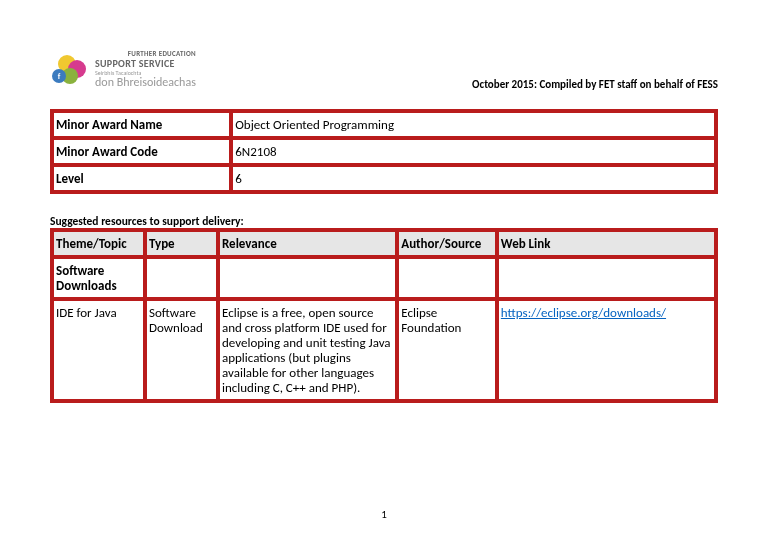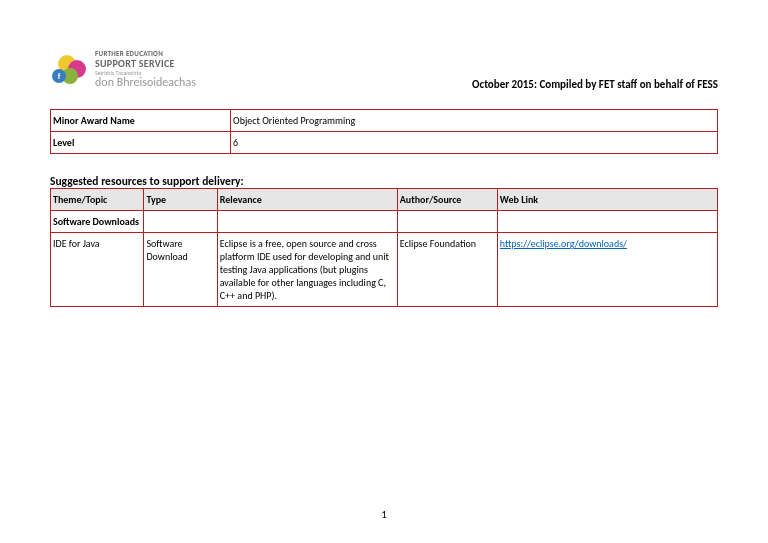--- a/index.html
+++ b/index.html
@@ -39,40 +39,40 @@
     }
     .c-yellow { width: 18px; height: 18px; background: #f0c830; top: 0; left: 8px; }
     .c-pink { width: 18px; height: 18px; background: #d63b8e; top: 5px; left: 18px; }
     .c-green { width: 16px; height: 16px; background: #8ab23e; top: 13px; left: 12px; }
     .c-blue { width: 14px; height: 14px; background: #3b7bbf; top: 14px; left: 2px; display:flex; align-items:center; justify-content:center; color:#fff; font-size:8px; font-weight:bold;}
     .logo-text {
       font-size: 7px;
       color: #888;
       line-height: 1.1;
     }
-    .logo-text .line1 { font-weight: bold; color: #666; font-size: 7px; letter-spacing: 0.3px;}
+    .logo-text .line1 { font-weight: bold; color: #666; font-size: 7px; letter-spacing: 0.3px; text-align: right;}
     .logo-text .line2 { font-weight: bold; color: #666; font-size: 10px; letter-spacing: 0.3px;}
     .logo-text .line3 { color: #999; font-size: 6px; margin-top:1px;}
     .logo-text .line4 { color: #999; font-size: 12px;}
     .header-right {
       font-weight: bold;
       font-size: 11px;
       margin-top: 28px;
     }
     table {
       border-collapse: collapse;
       width: 100%;
       margin-bottom: 20px;
     }
     td, th {
-      border: 1px solid #b91c1c;
+      border: 4px solid #b91c1c;
       padding: 4px 2px;
       text-align: left;
       vertical-align: top;
-      font-size: 10px;
+      font-size: 13px;
     }
     th {
       font-weight: bold;
     }
     .info-table td:first-child {
       width: 27%;
       font-weight: bold;
     }
     .section-title {
       font-weight: bold;
@@ -123,20 +123,24 @@
   <div class="header-right">October 2015: Compiled by FET staff on behalf of FESS</div>
 </div>
 
 <table class="info-table">
   <tbody>
       <tr>
     <td>Minor Award Name</td>
     <td>Object Oriented Programming</td>
   </tr>
   <tr>
+    <td>Minor Award Code</td>
+    <td>6N2108</td>
+  </tr>
+  <tr>
     <td>Level</td>
     <td>6</td>
   </tr>
 </tbody>
   </table>
 
 <div class="section-title">Suggested resources to support delivery:</div>
 
 <table class="resources-table">
   <tbody>

